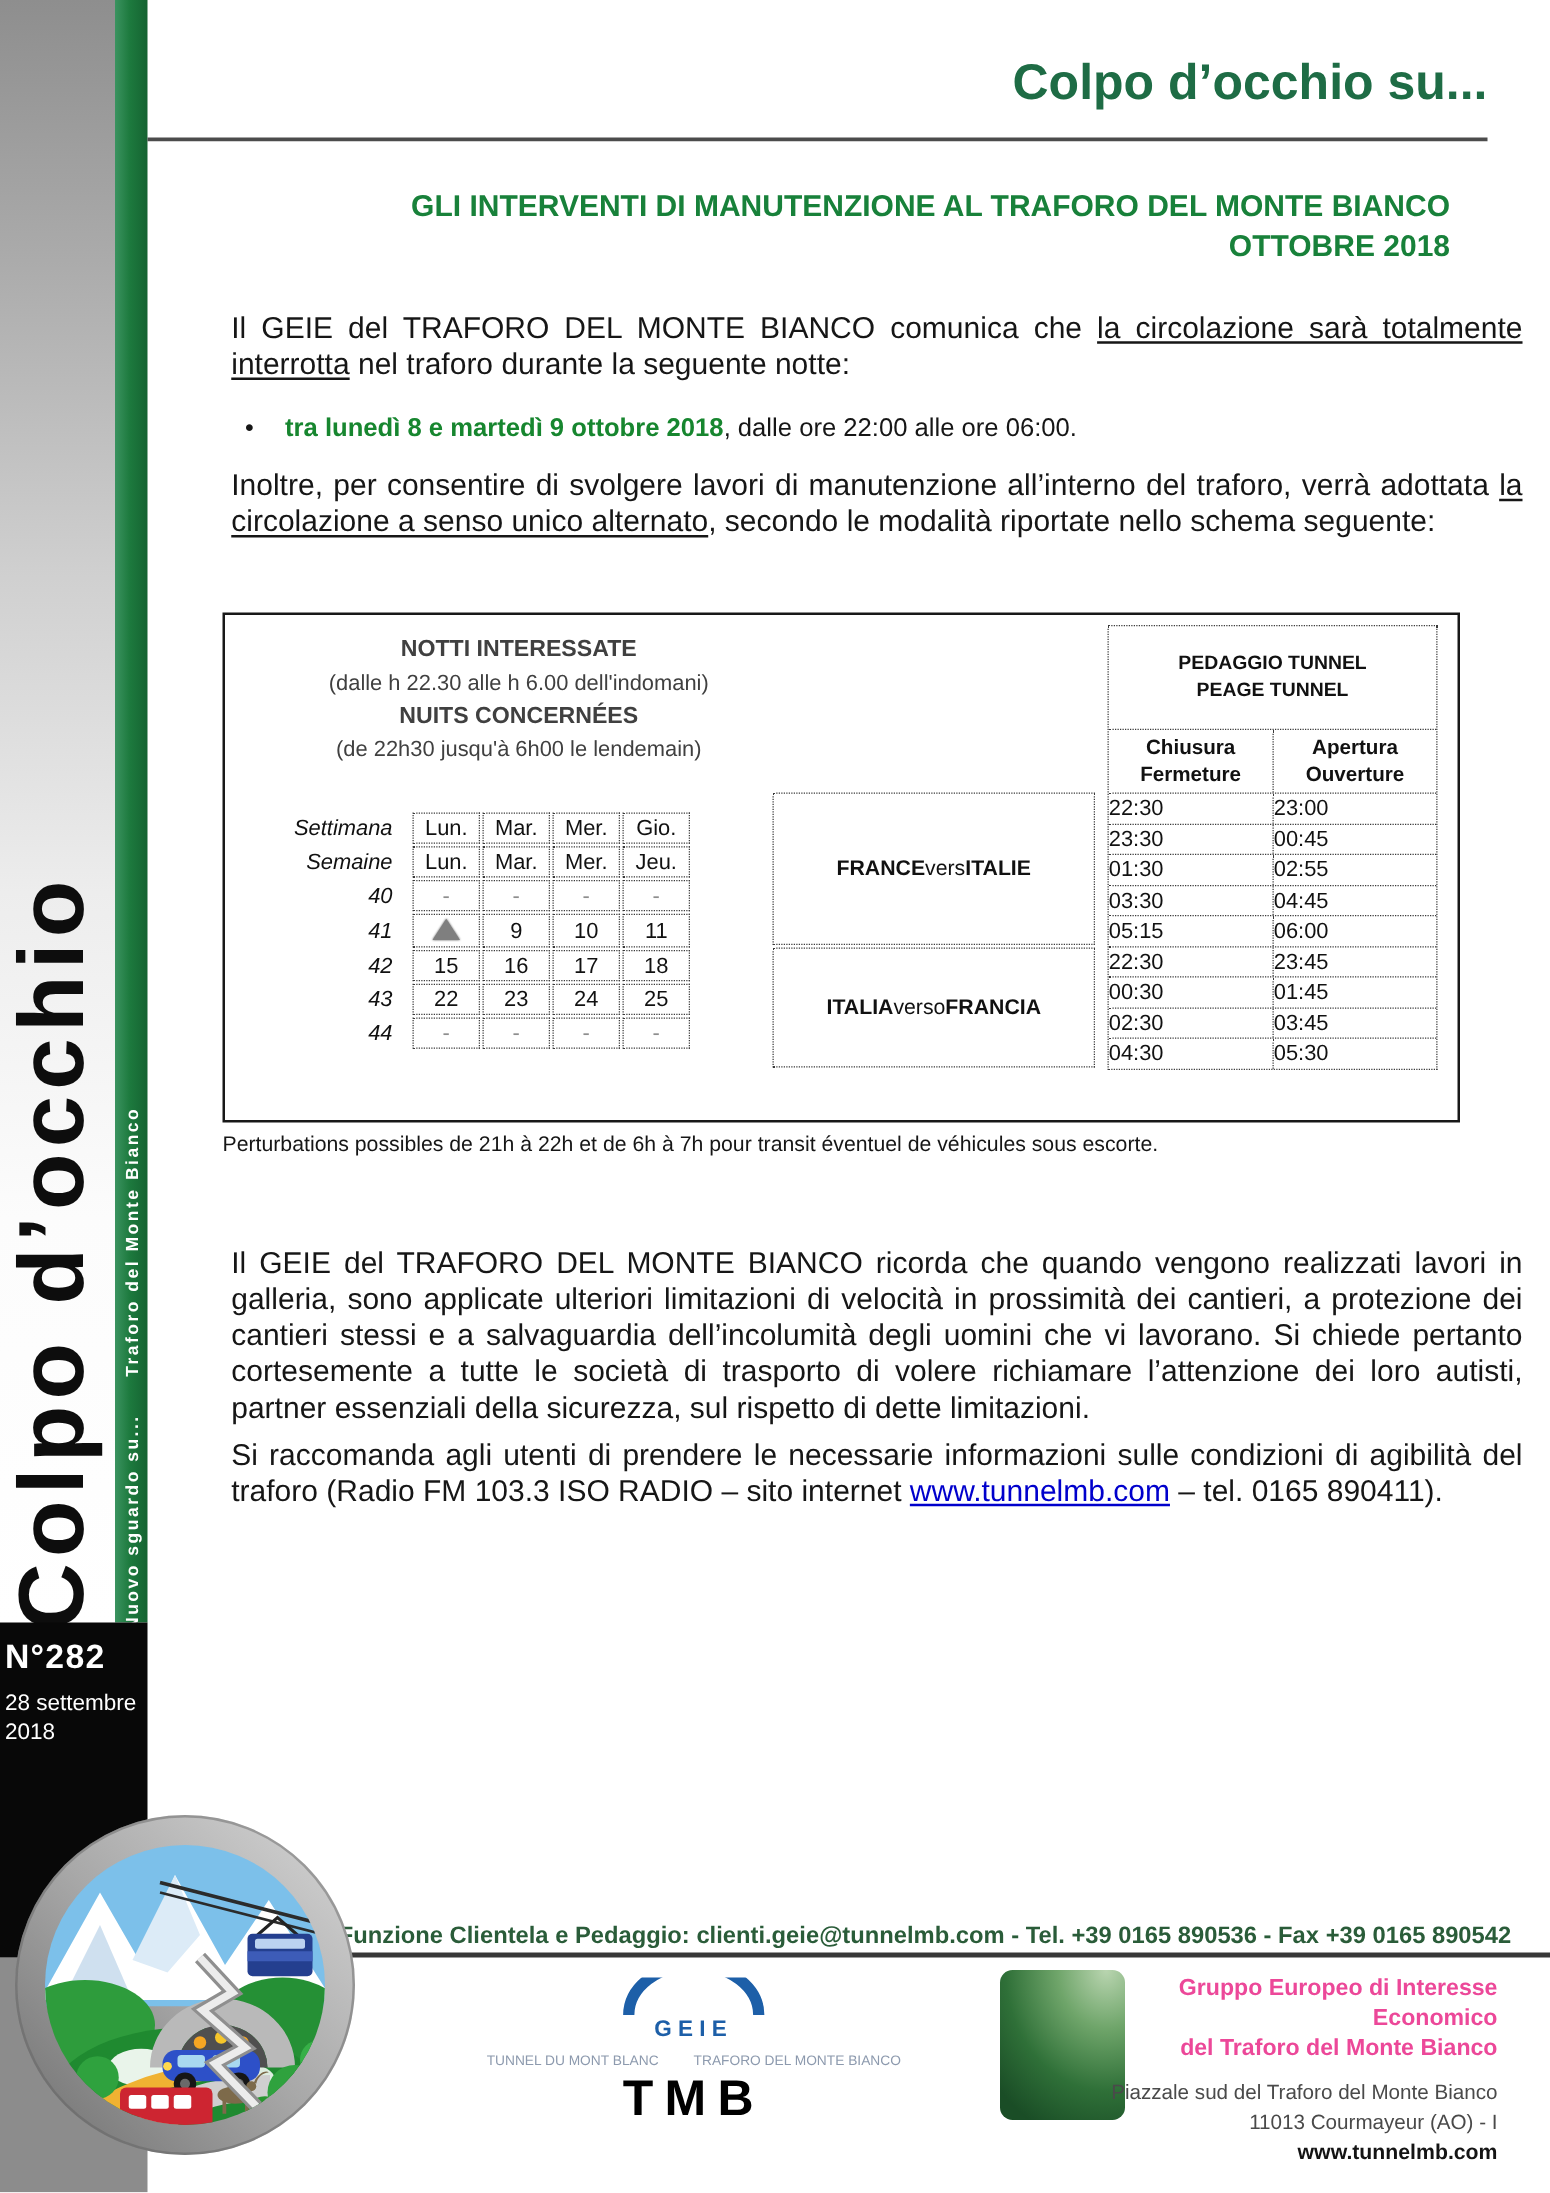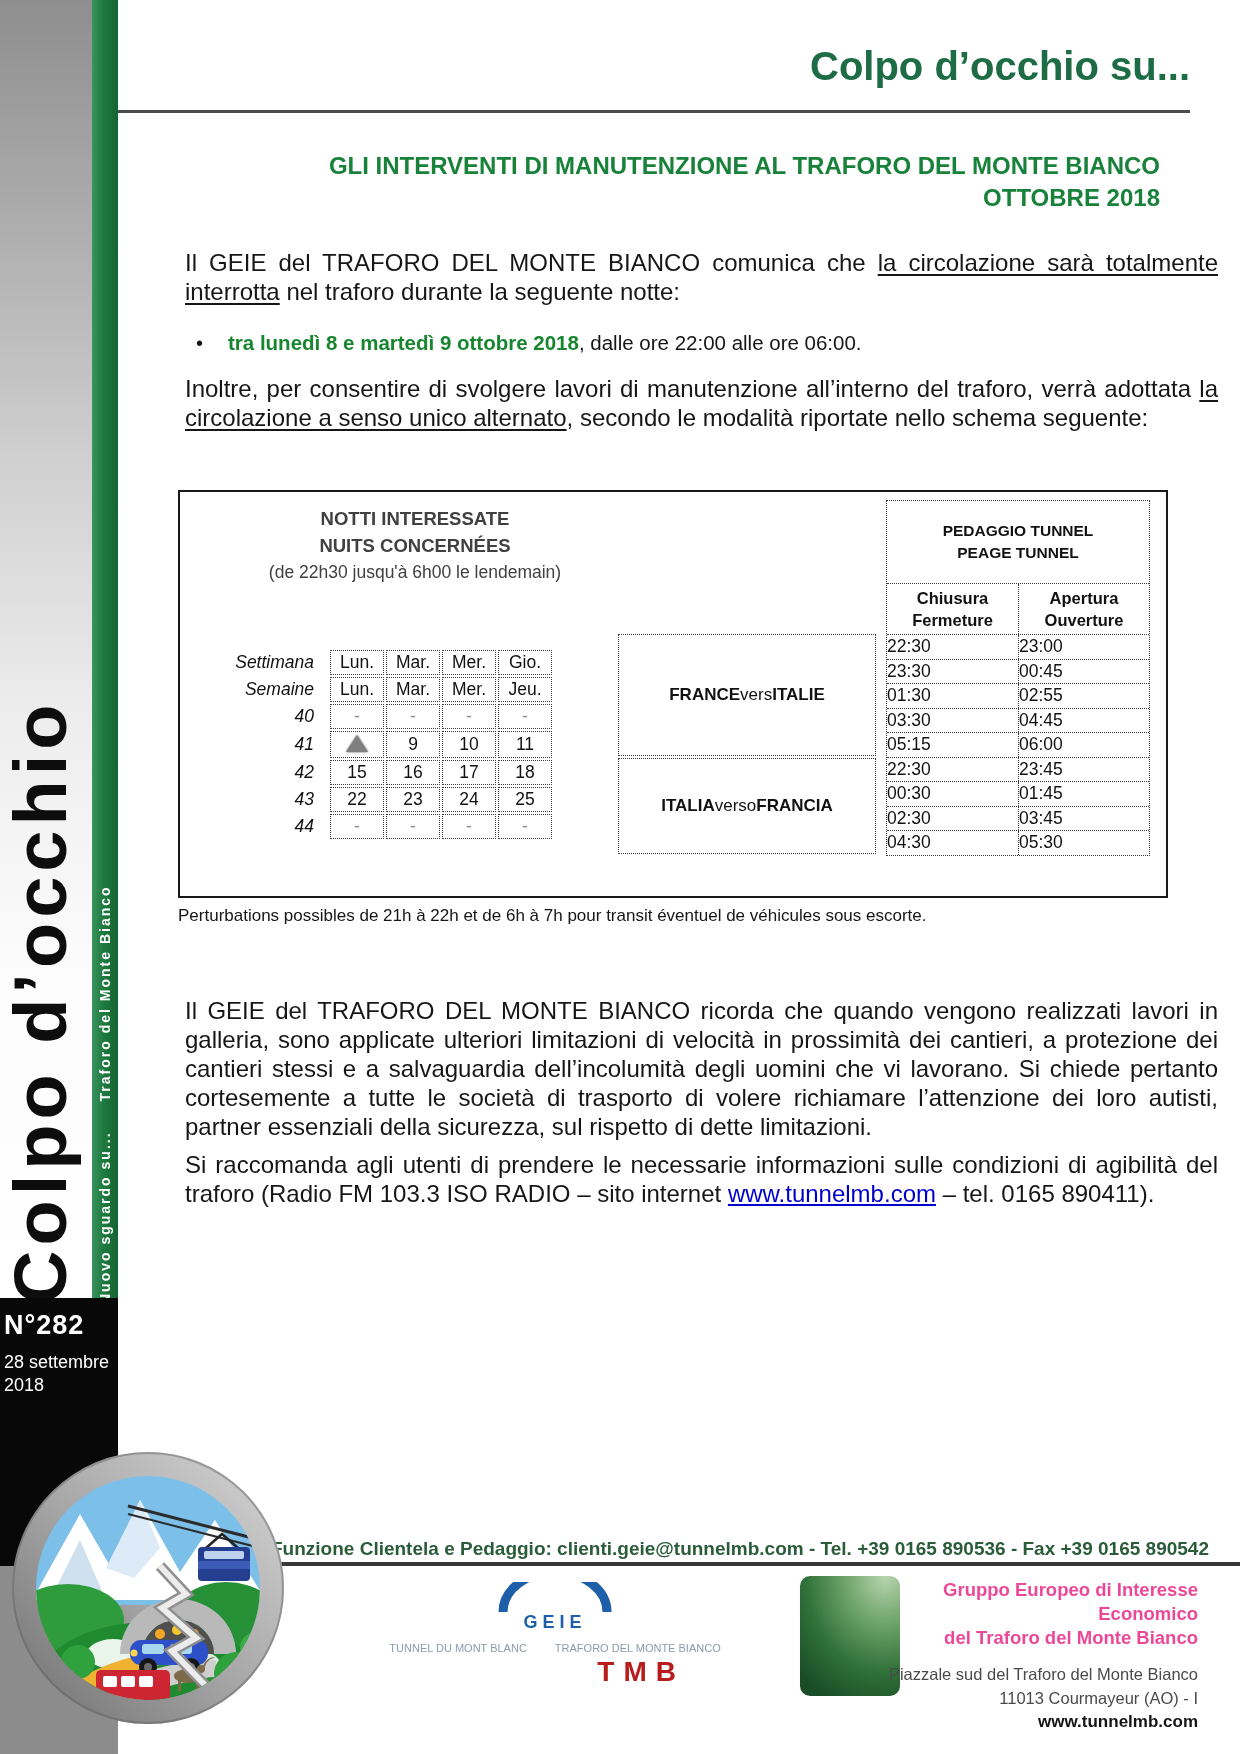--- a/index.html
+++ b/index.html
@@ -78,21 +78,21 @@
   
   .contact{position:absolute;left:240px;top:1538px;width:1000px;text-align:center;
     font-weight:bold;font-size:19px;color:#2a5c39;z-index:2;}
   .foot-rule{position:absolute;left:118px;top:1562px;width:1122px;height:4px;background:#383838;z-index:1;}
   .geie{position:absolute;left:425px;top:1582px;width:260px;text-align:center;z-index:2;}
   .geie-name{color:#1d5fa8;font-weight:bold;font-size:18px;letter-spacing:5px;margin-top:-6px;}
   .geie-row{display:flex;align-items:center;justify-content:center;gap:7px;margin-top:8px;
     font-size:11px;color:#8d9aae;white-space:nowrap;}
   .sq{width:15px;height:13px;display:inline-block;}
   .sq-b{background:#1c4fa0;} .sq-r{background:#cf2030;} .sq-g{background:#22a23c;}
-  .tmb{color:#b91c1c;font-weight:bold;font-size:28px;letter-spacing:9px;margin-top:2px;text-align:right;}
+  .tmb{color:#000000;font-weight:bold;font-size:40px;letter-spacing:9px;margin-top:2px;}
   .green-card{position:absolute;left:800px;top:1576px;width:100px;height:120px;border-radius:10px;
     background:radial-gradient(130% 130% at 85% 0%,#b9d5b0 0%,#6fa56a 30%,#2f7038 62%,#1a4d26 90%);z-index:2;}
   .org{position:absolute;right:42px;top:1578px;width:320px;text-align:right;z-index:2;}
   .org-b{font-weight:bold;font-size:18.5px;line-height:24px;color:#ec4899;}
   .org-a{font-size:16.5px;line-height:24px;color:#4a4a4a;margin-top:12px;}
   .org-w{font-weight:bold;font-size:17px;color:#141414;}
 </style>
 </head>
 <body>
 
@@ -189,20 +189,21 @@
 
   <div class="para" id="p1"><span>Il GEIE del TRAFORO DEL MONTE BIANCO comunica che </span><span class="ul">la circolazione sarà totalmente interrotta</span><span> nel traforo durante la seguente notte:</span></div>
 
   <div class="bullet-row"><span class="bullet-dot"></span><span class="green-bold">tra lunedì 8 e martedì 9 ottobre 2018</span><span>, dalle ore 22:00 alle ore 06:00.</span></div>
 
   <div class="para" id="p2"><span>Inoltre, per consentire di svolgere lavori di manutenzione all’interno del traforo, verrà adottata </span><span class="ul">la circolazione a senso unico alternato</span><span>, secondo le modalità riportate nello schema seguente:</span></div>
 
   <div class="sched">
     <div class="nights">
       <div class="b">NOTTI INTERESSATE</div>
+      <div>(dalle h 22.30 alle h 6.00 dell'indomani)</div>
       <div class="b">NUITS CONCERNÉES</div>
       <div>(de 22h30 jusqu'à 6h00 le lendemain)</div>
     </div>
 
     <table class="week">
       <tbody>
           <tr>
         <td class="lab">Settimana</td>
         <td class="day">Lun.</td>
         <td class="day">Mar.</td>

